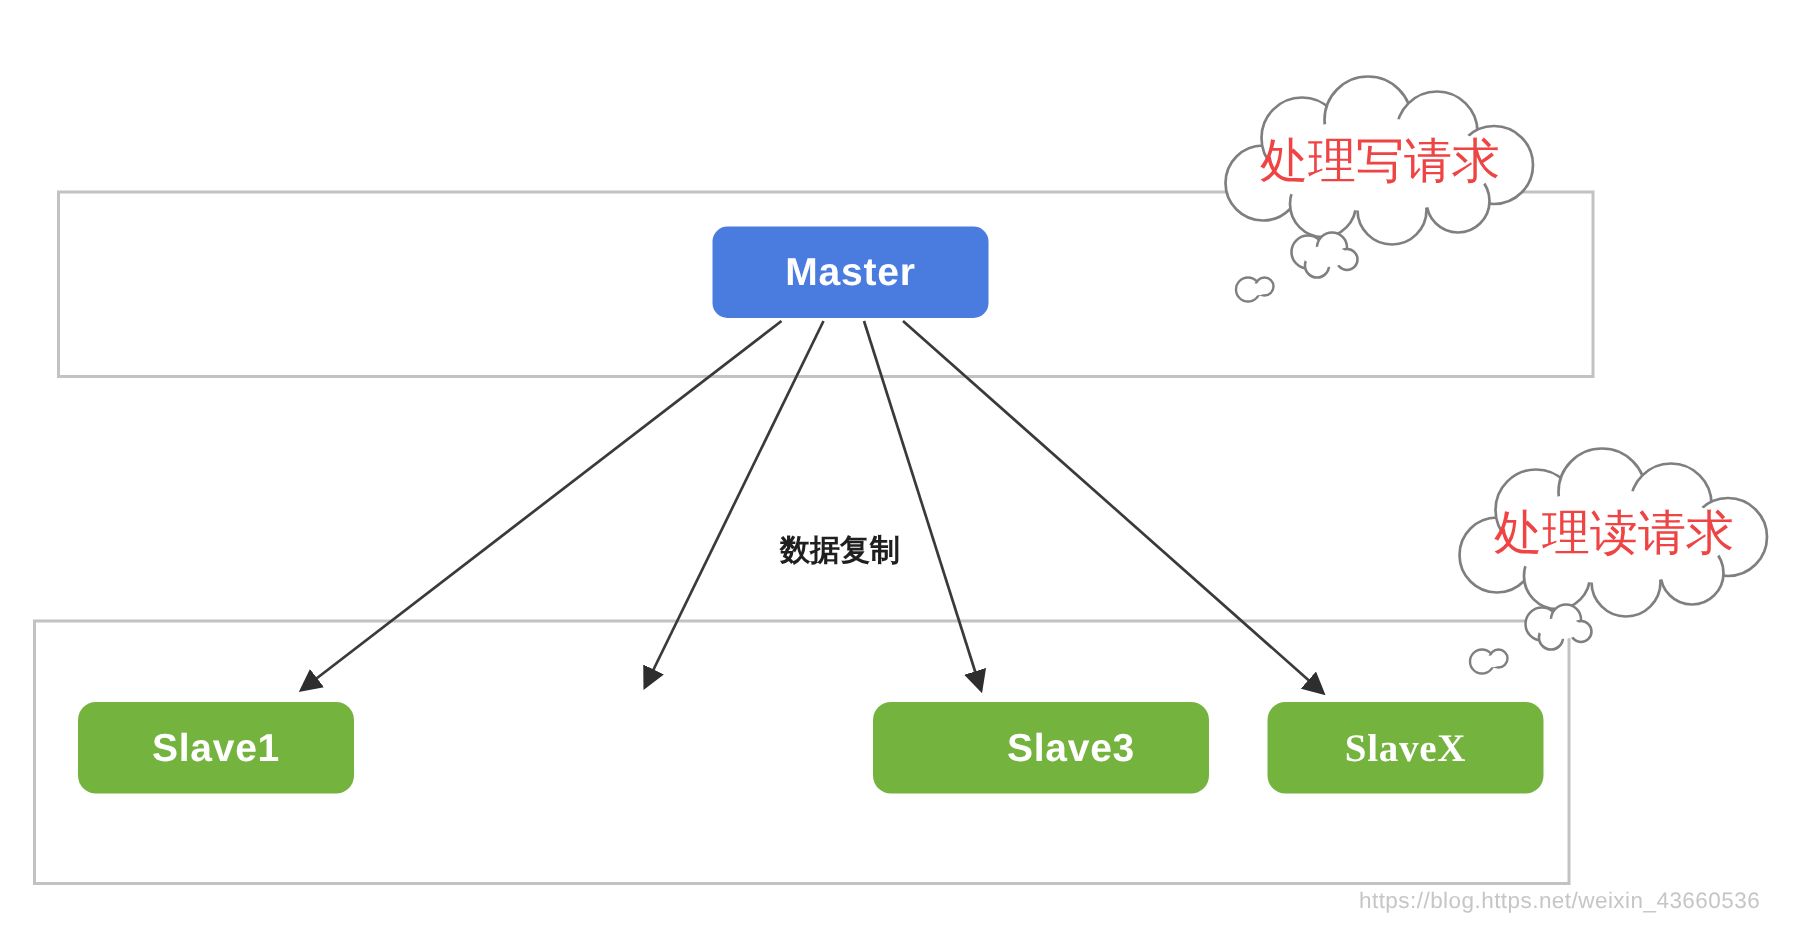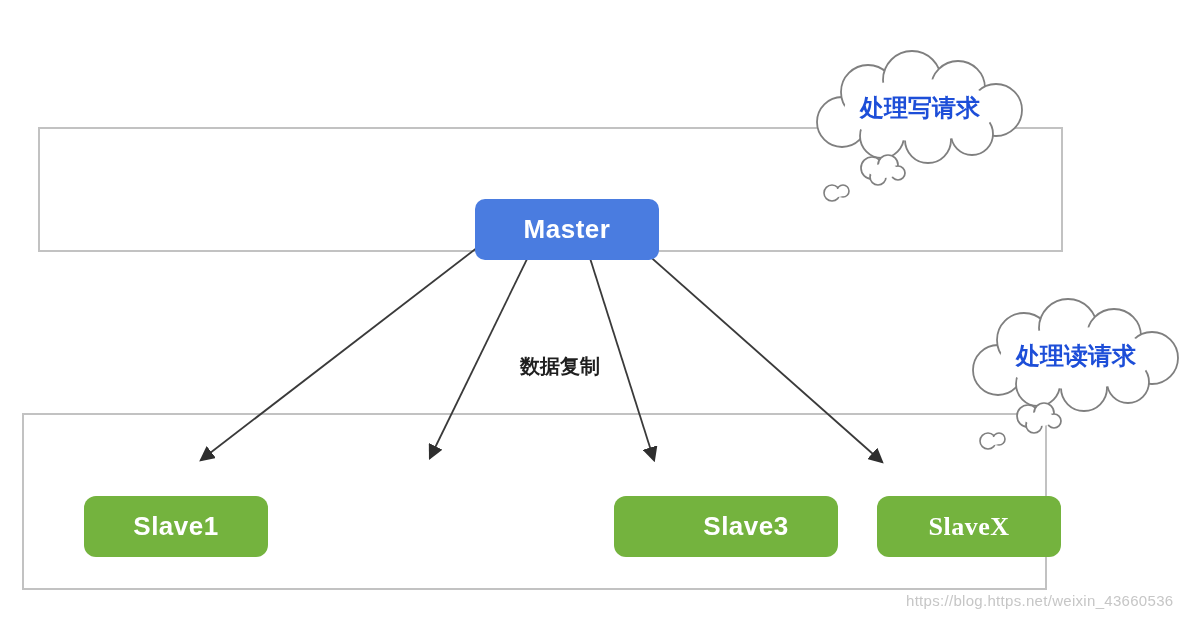--- a/index.html
+++ b/index.html
@@ -32,27 +32,25 @@
     justify-content: center;
     color: #ffffff;
     font-size: 26px;
     font-weight: bold;
     letter-spacing: 0.5px;
   }
   #master-box {
     left: 475px; top: 151px;
     background: #4a7ce0;
     border-radius: 10px;
-    margin-top: 48px;
   }
   .slave-box {
-    top: 496px;
+    top: 468px;
     background: #74b33e;
     border-radius: 12px;
-    margin-left: 32px;
   }
   #slave1-box { left: 52px;  }
   #slave2-box { left: 317px; }
   #slave3-box { left: 582px; padding-left: 40px; }
   #slavex-box { left: 845px; font-family: Liberation Serif, serif; }
 
   #arrow-layer {
     position: absolute;
     left: 0; top: 0;
     width: 1196px; height: 618px;
@@ -79,23 +77,23 @@
   }
   #write-cloud { left: 800px; top: 50px;  }
   #read-cloud  { left: 956px; top: 298px; }
   .cloud-label {
     position: absolute;
     left: 15px; top: 16px;
     width: 210px; height: 84px;
     display: flex;
     align-items: center;
     justify-content: center;
-    font-size: 24px;
-    font-weight: 700;
-    color: #1d4ed8;
+    font-size: 32px;
+    font-weight: 400;
+    color: #ef4444;
     white-space: nowrap;
   }
 
   #watermark {
     position: absolute;
     left: 906px; top: 592px;
     font-size: 15px;
     color: rgba(195, 195, 195, 0.95);
     letter-spacing: 0.3px;
     white-space: nowrap;

